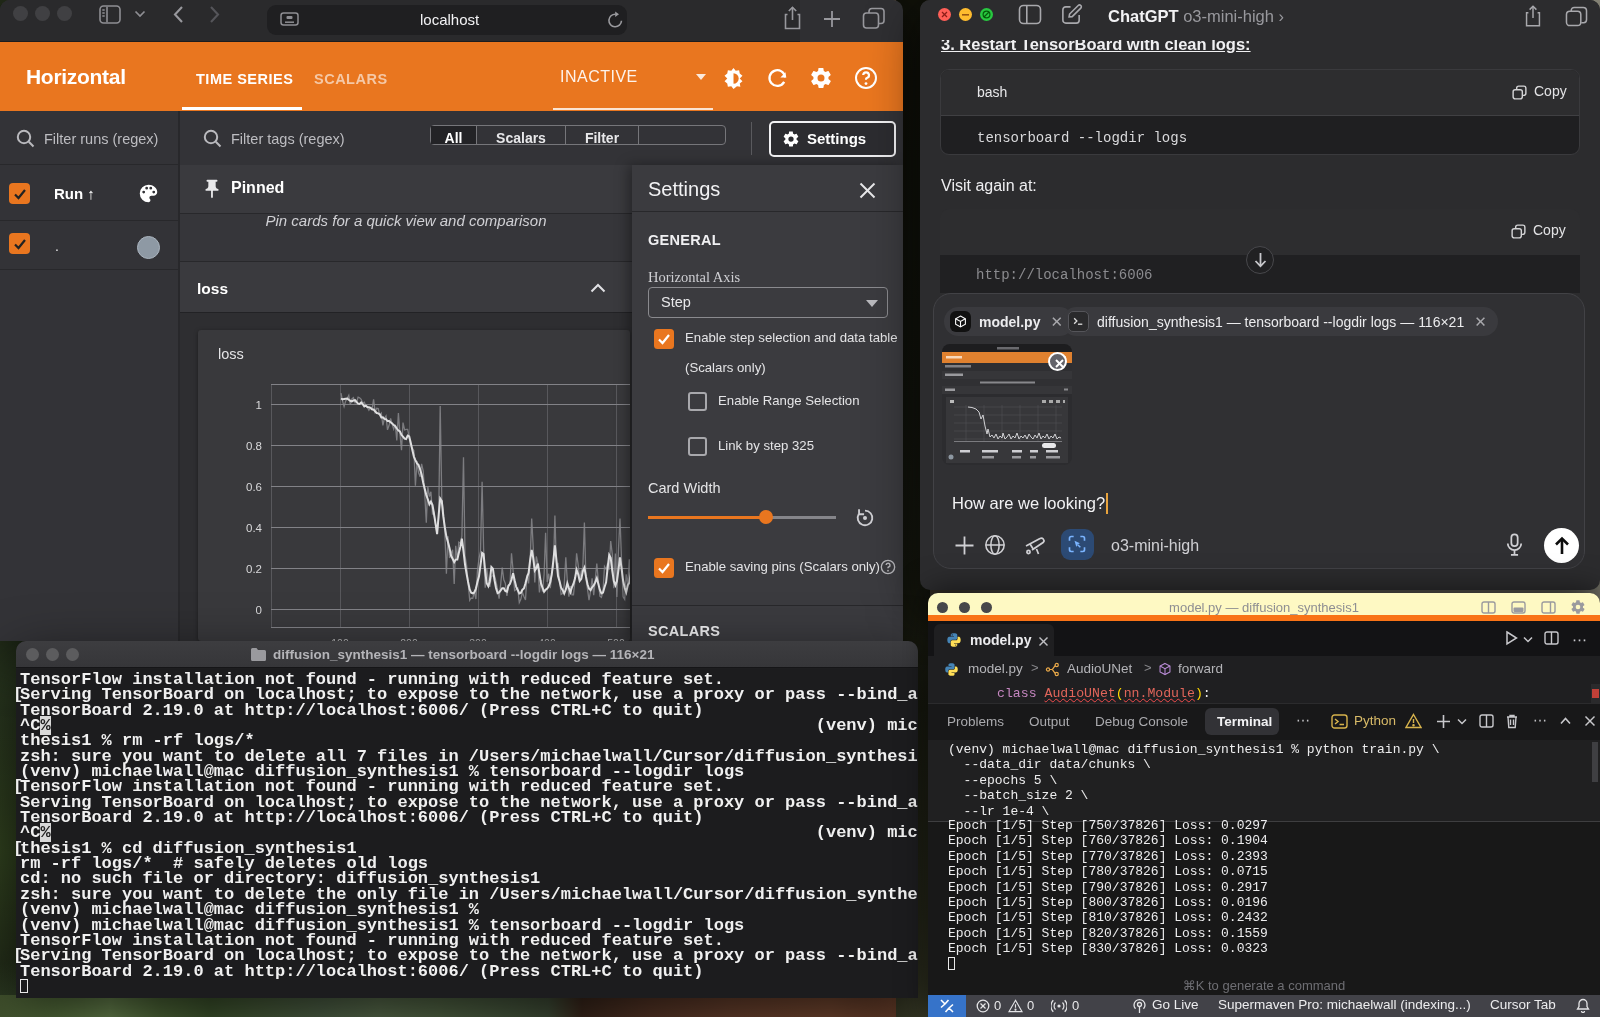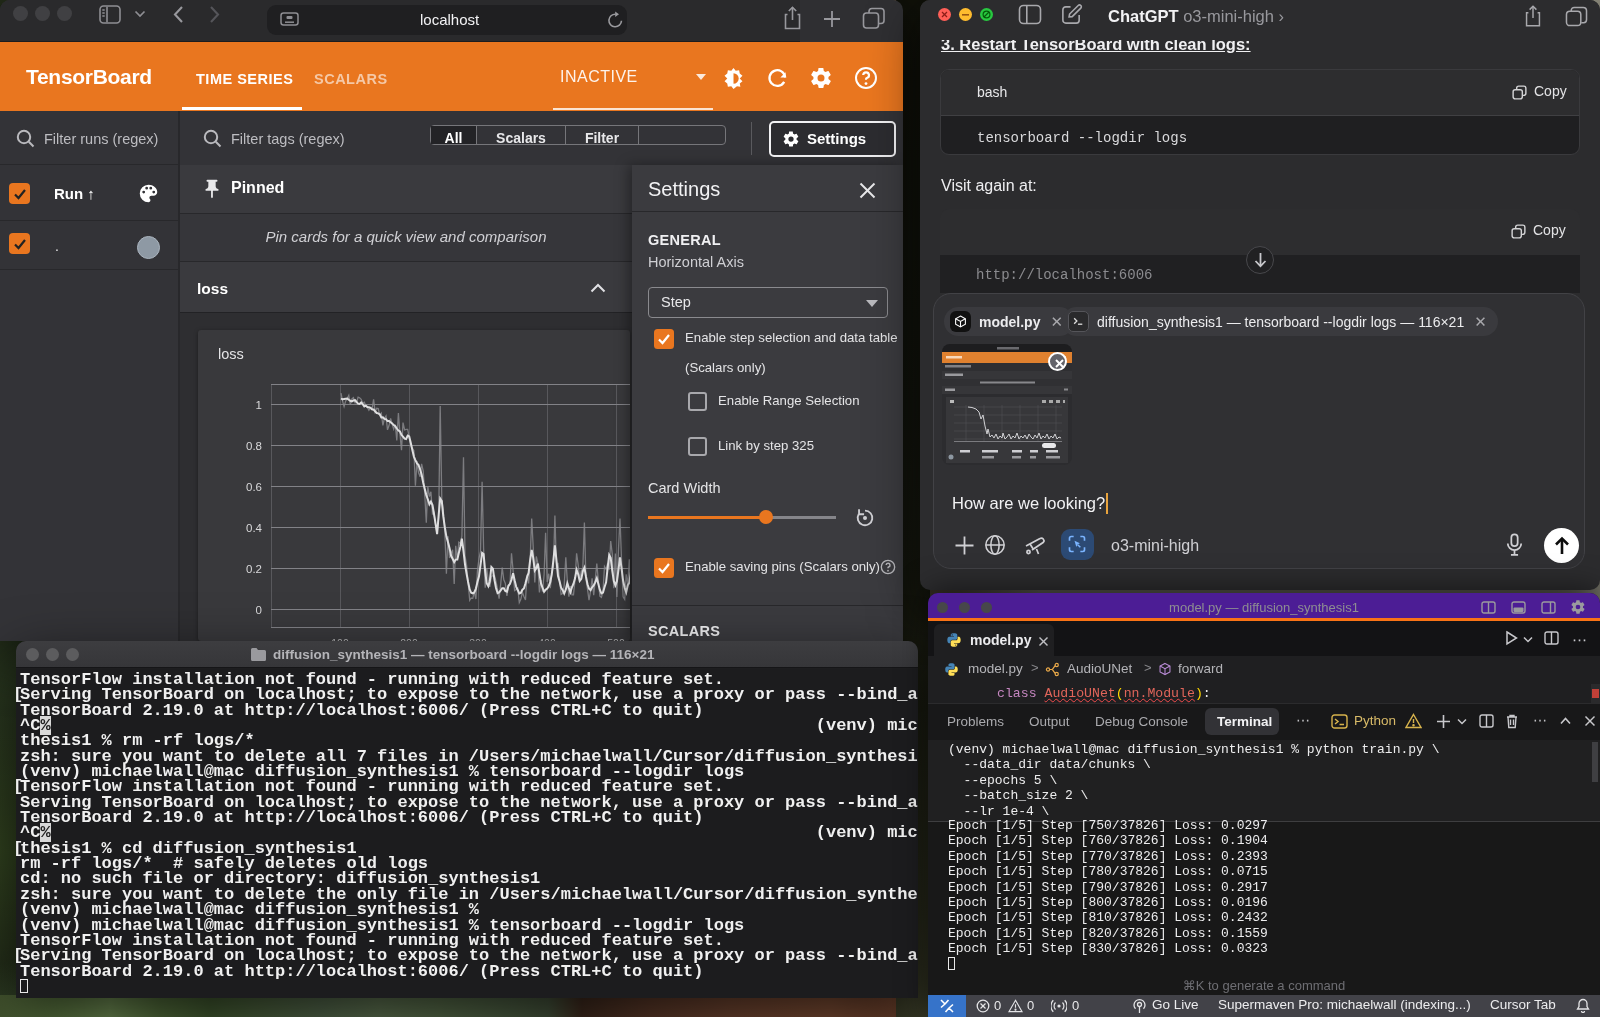--- a/index.html
+++ b/index.html
@@ -65,21 +65,21 @@
         <line x1="9" y1="1" x2="9" y2="17"></line>
         <line x1="1" y1="9" x2="17" y2="9"></line>
       </svg>
     <svg class="abs" style="left:862px;top:7px" width="24" height="23" viewBox="0 0 24 23" fill="none" stroke="#98989d" stroke-width="1.6">
         <rect x="1.5" y="6" width="15" height="15" rx="3"></rect>
         <path d="M7 6 V4.5 A3 3 0 0 1 10 1.5 H19 A3 3 0 0 1 22 4.5 V13.5 A3 3 0 0 1 19 16.5 H16.7"></path>
       </svg>
   </div>
 
   <div class="abs" style="left:0;top:42px;width:903px;height:69px;background:#e9761f;">
-    <div class="abs" style="left:26px;top:23px;color:#fff;font-size:21px;font-weight:bold;letter-spacing:-0.3px;">TensorBoard</div>
+    <div class="abs" style="left:26px;top:23px;color:#fff;font-size:21px;font-weight:bold;letter-spacing:-0.3px;">Horizontal</div>
     <div class="abs" style="left:196px;top:29px;color:#fff;font-size:14.5px;font-weight:bold;letter-spacing:.5px;">TIME SERIES</div>
     <div class="abs" style="left:314px;top:29px;color:#f5c8a6;font-size:14.5px;font-weight:bold;letter-spacing:.5px;">SCALARS</div>
     <div class="abs" style="left:182px;top:65px;width:120px;height:2.5px;background:#fff;"></div>
     <div class="abs" style="left:560px;top:26px;color:#fdf3ec;font-size:16px;letter-spacing:.5px;">INACTIVE</div>
     <div class="abs" style="left:696px;top:32px;width:0;height:0;border-left:5.5px solid transparent;border-right:5.5px solid transparent;border-top:6px solid #fbe9dc;"></div>
     <div class="abs" style="left:553px;top:66px;width:160px;height:2px;background:#fbe4d2;"></div>
     <svg class="abs" style="left:721px;top:24px" width="25" height="25" viewBox="0 0 24 24" fill="#fff">
         <path d="M12 2 l2.1 2.6 3.3-.6.6 3.3L20.6 9.4 18 12l2.6 2.6-2.6 2.1.6 3.3-3.3-.6L12 22l-2.1-2.6-3.3.6-.6-3.3L3.4 14.6 6 12 3.4 9.4 6 7.3l.6-3.3 3.3.6z M12 7 a5 5 0 0 1 0 10 z" fill-rule="evenodd"></path>
       </svg>
     <svg class="abs" style="left:766px;top:25px" width="23" height="23" viewBox="0 0 24 24" fill="none" stroke="#fff" stroke-width="2.4">
@@ -142,21 +142,21 @@
   <div class="tl" style="left:137px;top:236px;width:23px;height:23px;background:#8e99a4;border:1.5px solid #aab4be;"></div>
   <div class="abs" style="left:0;top:269px;width:178px;height:1px;background:#28282b;"></div>
 
   <div class="abs" style="left:180px;top:165px;width:723px;height:48px;background:#3a3a3e;"></div>
   <svg class="abs" style="left:201px;top:177px" width="22" height="24" viewBox="0 0 24 24" fill="#e8e8ea">
       <path d="M16 9 V4 h1 c.6 0 1-.4 1-1 s-.4-1-1-1 H7 c-.6 0-1 .4-1 1 s.4 1 1 1 h1 v5 c0 1.7-1.3 3-3 3 v2 h5.97 v7 l1 1 1-1 v-7 H19 v-2 c-1.7 0-3-1.3-3-3z"></path>
     </svg>
   <div class="abs" style="left:231px;top:179px;color:#fff;font-size:16px;font-weight:bold;">Pinned</div>
   <div class="abs" style="left:180px;top:213px;width:723px;height:1px;background:#28282b;"></div>
   <div class="abs" style="left:180px;top:214px;width:723px;height:48px;background:#36363a;"></div>
-  <div class="abs" style="left:180px;top:228px;width:452px;height:22px;color:#d0d0d4;font-size:15px;font-style:italic;text-align:center;">Pin cards for a quick view and comparison</div>
+  <div class="abs" style="left:180px;top:212px;width:452px;height:22px;color:#d0d0d4;font-size:15px;font-style:italic;text-align:center;">Pin cards for a quick view and comparison</div>
   <div class="abs" style="left:180px;top:261px;width:723px;height:1px;background:#28282b;"></div>
   <div class="abs" style="left:180px;top:262px;width:723px;height:50px;background:#3a3a3e;"></div>
   <div class="abs" style="left:197px;top:280px;color:#fff;font-size:15.5px;font-weight:bold;">loss</div>
   <svg class="abs" style="left:590px;top:283px" width="16" height="10" viewBox="0 0 16 10" fill="none" stroke="#e0e0e4" stroke-width="2">
       <path d="M1.5 8.5 L8 2 L14.5 8.5"></path>
     </svg>
   <div class="abs" style="left:180px;top:312px;width:723px;height:1px;background:#222225;"></div>
   <div class="abs" style="left:180px;top:313px;width:723px;height:328px;background:#2e2e31;"></div>
 
   <div class="abs" style="left:198px;top:330px;width:432px;height:311px;background:#39393c;border-radius:3px;box-shadow:0 1px 4px rgba(0,0,0,.4);">
@@ -204,21 +204,21 @@
   </div>
 
   <div class="abs" style="left:632px;top:165px;width:271px;height:476px;background:#3b3b3f;box-shadow:-4px 0 12px rgba(0,0,0,.35);">
     <div class="abs" style="left:16px;top:13px;color:#f2f2f4;font-size:20px;">Settings</div>
     <svg class="abs" style="left:227px;top:17px" width="17" height="17" viewBox="0 0 17 17" stroke="#e8e8ea" stroke-width="2">
         <line x1="1.5" y1="1.5" x2="15.5" y2="15.5"></line>
         <line x1="15.5" y1="1.5" x2="1.5" y2="15.5"></line>
       </svg>
     <div class="abs" style="left:0;top:46px;width:271px;height:1px;background:#28282b;"></div>
     <div class="abs" style="left:16px;top:67px;color:#f0f0f2;font-size:14.5px;font-weight:bold;letter-spacing:.3px;">GENERAL</div>
-    <div class="abs" style="left:16px;top:89px;color:#cfcfd3;font-size:14.5px;">Horizontal Axis</div>
+    <div class="abs" style="left:16px;top:104px;color:#cfcfd3;font-size:14.5px;font-family:Liberation Serif, serif;">Horizontal Axis</div>
     <div class="abs" style="left:16px;top:122px;width:240px;height:31px;border:1px solid #8a8a8e;border-radius:4px;">
       <div class="abs" style="left:12px;top:6px;color:#e8e8ea;font-size:14.5px;">Step</div>
       <div class="abs" style="left:217px;top:12px;width:0;height:0;border-left:6px solid transparent;border-right:6px solid transparent;border-top:7px solid #b9b9bd;"></div>
     </div>
     <div class="abs" style="left:22px;top:164px;width:20px;height:20px;background:#e9761f;border-radius:3.5px;"></div>
     <svg class="abs" style="left:25px;top:167px" width="14" height="14" viewBox="0 0 14 14" fill="none" stroke="#fff" stroke-width="2.2">
         <path d="M2 7.5 L5.5 11 L12 3"></path>
       </svg>
     <div class="abs" style="left:53px;top:165px;color:#e4e4e6;font-size:13.2px;white-space:nowrap;">Enable step selection and data table</div>
     <div class="abs" style="left:53px;top:195px;color:#e4e4e6;font-size:13.2px;">(Scalars only)</div>
@@ -471,21 +471,21 @@
 (venv) michaelwall@mac diffusion_synthesis1 %
 (venv) michaelwall@mac diffusion_synthesis1 % tensorboard --logdir logs
 TensorFlow installation not found - running with reduced feature set.
 <span style="display:inline-block;width:7px;margin-left:-7px;">[</span>Serving TensorBoard on localhost; to expose to the network, use a proxy or pass --bind_all                       ]
 TensorBoard 2.19.0 at http://localhost:6006/ (Press CTRL+C to quit)
 <span style="display:inline-block;width:8px;height:14px;border:1.3px solid #e8e8e8;vertical-align:-2px;"></span></b></div>
 </div>
 
 <div class="abs" style="left:928px;top:593px;width:672px;height:424px;border-radius:10px 10px 0 0;background:#1f1f21;box-shadow:0 -4px 30px rgba(0,0,0,.5);overflow:hidden;">
 
-  <div class="abs" style="left:0;top:0;width:672px;height:28px;background:#4c1d95;border-bottom:3px solid #f97316;">
+  <div class="abs" style="left:0;top:0;width:672px;height:28px;background:#fef9c3;border-bottom:6px solid #f97316;">
     <div class="tl" style="left:9px;top:9px;width:11px;height:11px;background:#47474a;"></div>
     <div class="tl" style="left:31px;top:9px;width:11px;height:11px;background:#47474a;"></div>
     <div class="tl" style="left:53px;top:9px;width:11px;height:11px;background:#47474a;"></div>
     <div class="abs" style="left:0;top:7px;width:672px;text-align:center;color:#8e8e92;font-size:13px;">model.py — diffusion_synthesis1</div>
     <svg class="abs" style="left:553px;top:8px" width="15" height="13" viewBox="0 0 15 13" fill="none" stroke="#9a9a9e" stroke-width="1.4">
         <rect x="1" y="1" width="13" height="11" rx="2"></rect>
         <line x1="7.5" y1="1" x2="7.5" y2="12"></line>
       </svg>
     <svg class="abs" style="left:583px;top:8px" width="15" height="13" viewBox="0 0 15 13" fill="#9a9a9e">
         <rect x="1" y="1" width="13" height="11" rx="2" fill="none" stroke="#9a9a9e" stroke-width="1.4"></rect>

